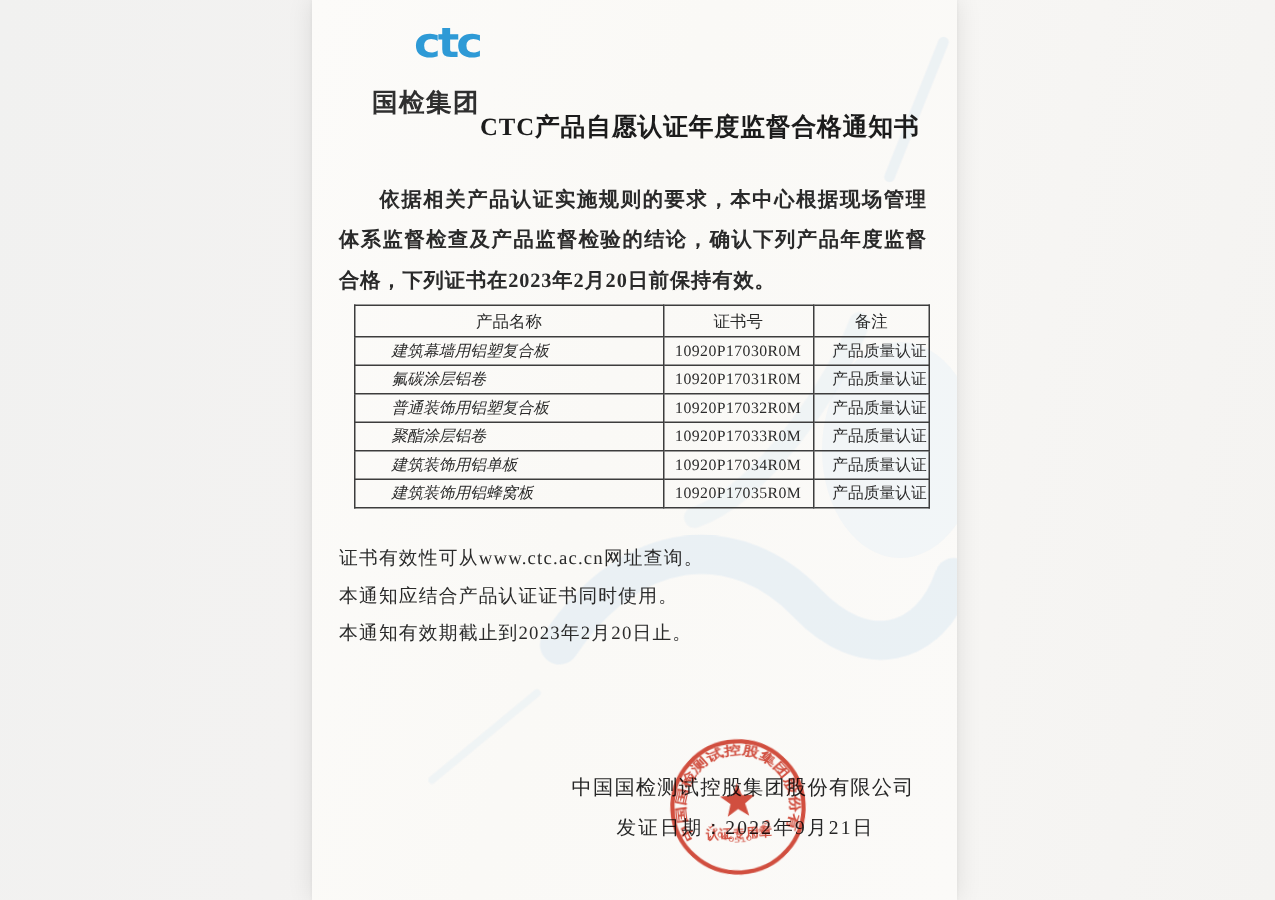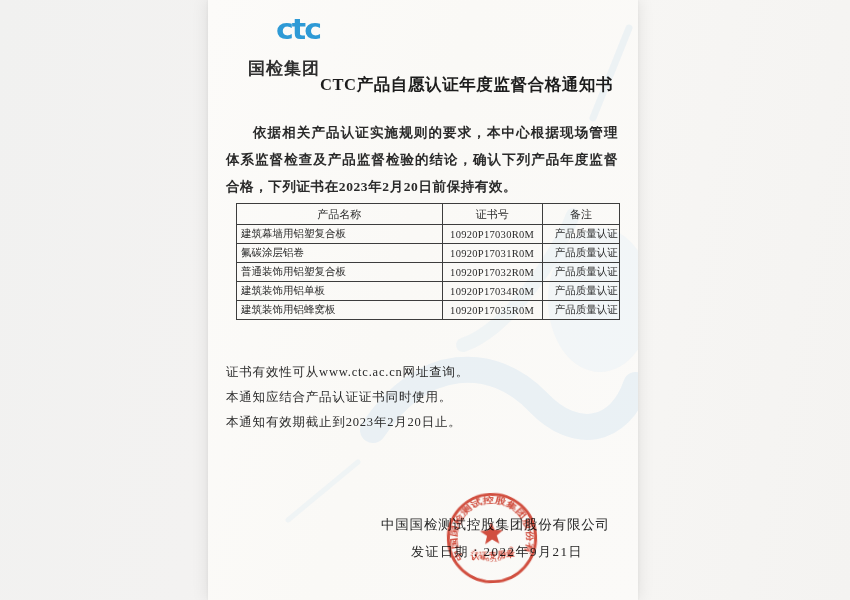--- a/index.html
+++ b/index.html
@@ -72,21 +72,21 @@
   .cert-table th, .cert-table td {
     border: 1px solid #3d3d3d;
     height: 18px; padding: 0 4px;
     font-weight: 400;
     overflow: hidden; white-space: nowrap;
   }
   .cert-table th { height: 20px; font-size: 11px; text-align: center; }
   .col-name  { width: 205px; }
   .col-cert  { width: 100px; }
   .col-note  { width: 77px; }
-  .cert-table td.c-name { text-align: left; padding-left: 4px; }
+  .cert-table td.c-name { text-align: left; padding-left: 24px; font-style: italic; }
   .cert-table td.c-cert { text-align: center; font-family: "Liberation Serif", serif; letter-spacing: 0.3px; }
   .cert-table td.c-note { text-align: center; padding-left: 12px; }
 
   
   .notes { position: absolute; left: 18px; top: 360px; }
   .note-line {
     font-size: 12.5px; color: #2a2a2a; line-height: 25px;
     letter-spacing: 0.8px; white-space: nowrap;
   }
 
@@ -156,20 +156,25 @@
             <td class="c-note">产品质量认证</td>
           </tr>
           <tr>
             <td class="c-name">氟碳涂层铝卷</td>
             <td class="c-cert">10920P17031R0M</td>
             <td class="c-note">产品质量认证</td>
           </tr>
           <tr>
             <td class="c-name">普通装饰用铝塑复合板</td>
             <td class="c-cert">10920P17032R0M</td>
+            <td class="c-note">产品质量认证</td>
+          </tr>
+          <tr>
+            <td class="c-name">聚酯涂层铝卷</td>
+            <td class="c-cert">10920P17033R0M</td>
             <td class="c-note">产品质量认证</td>
           </tr>
           <tr>
             <td class="c-name">建筑装饰用铝单板</td>
             <td class="c-cert">10920P17034R0M</td>
             <td class="c-note">产品质量认证</td>
           </tr>
           <tr>
             <td class="c-name">建筑装饰用铝蜂窝板</td>
             <td class="c-cert">10920P17035R0M</td>

